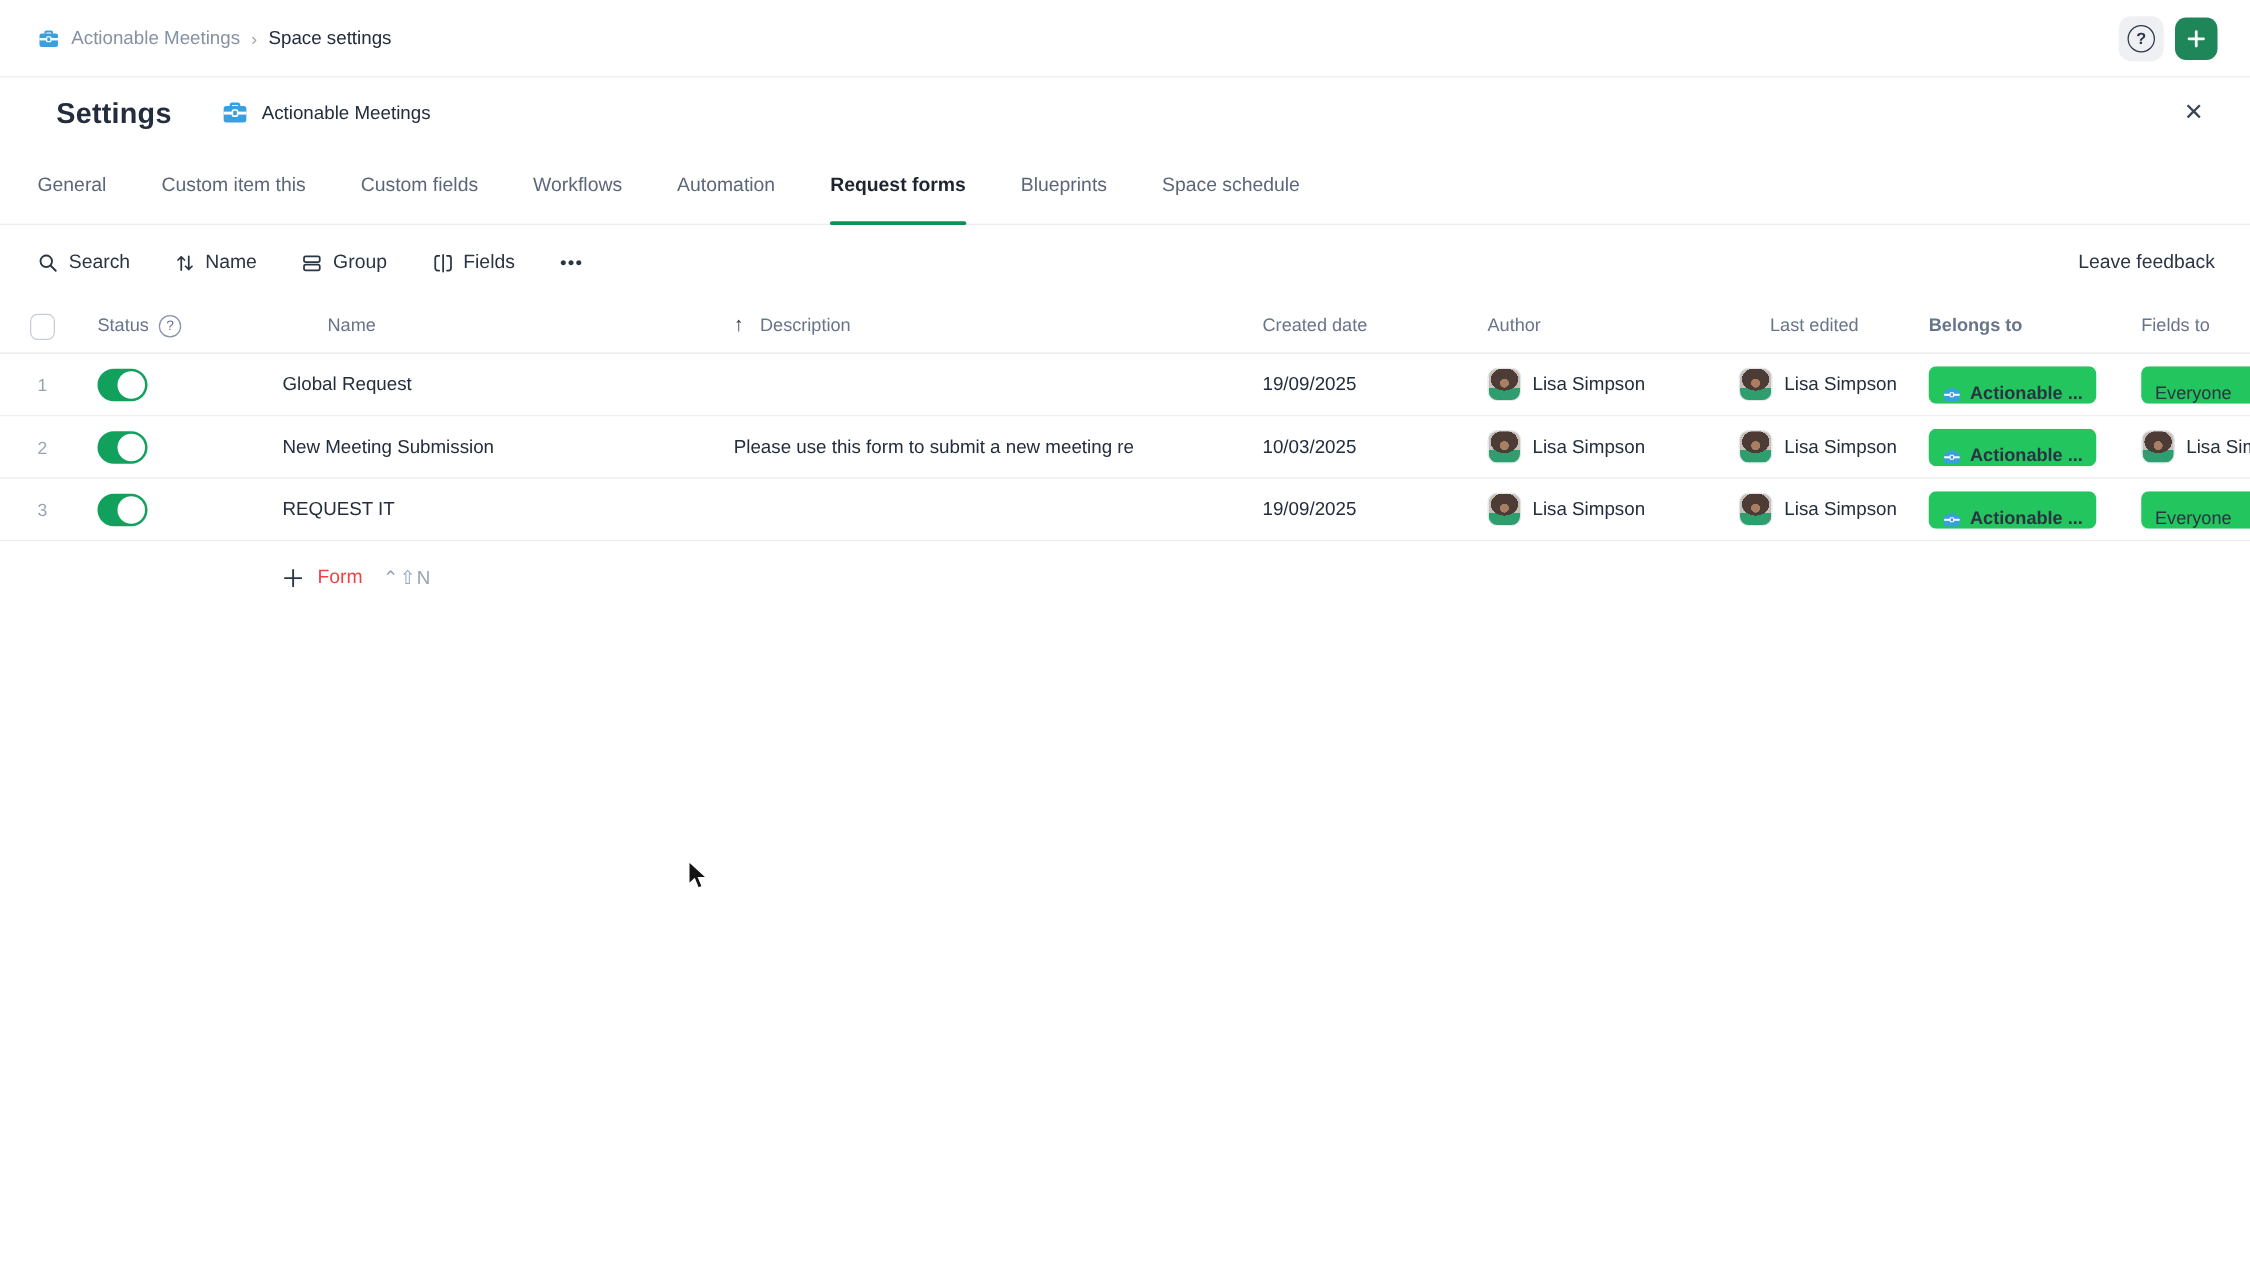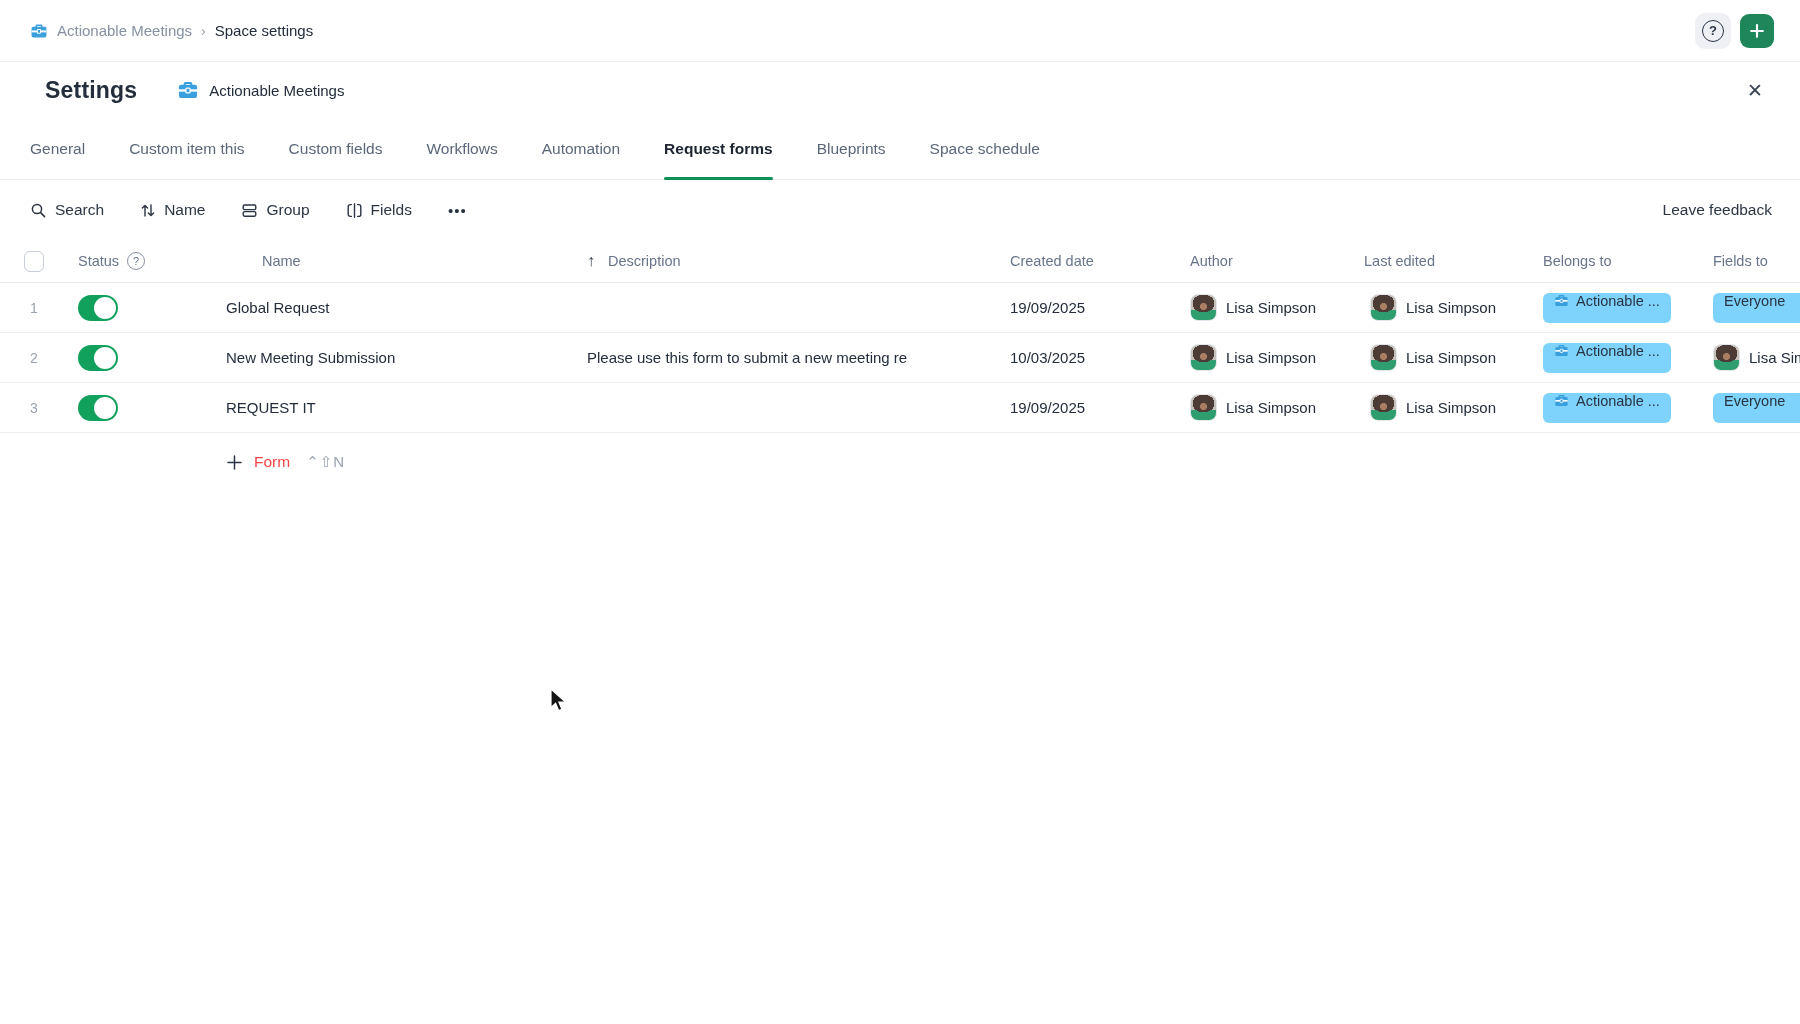--- a/index.html
+++ b/index.html
@@ -51,45 +51,45 @@
     font-size:14.5px; color:#68748a; }
   .trow { height:50px; display:flex; align-items:center; border-bottom:1px solid #eceef1;
     font-size:15px; color:#232d3c; }
   .c-num     { width:68px;  display:flex; justify-content:center; flex:none; }
   .c-status  { width:158px; padding-left:10px; flex:none; display:flex; align-items:center; gap:8px; }
   .c-name    { width:361px; flex:none; display:flex; align-items:center; }
   .thead .c-name { padding-left:36px; }
   .c-desc    { width:403px; flex:none; display:flex; align-items:center; overflow:hidden; white-space:nowrap; }
   .c-created { width:196px; padding-left:20px; flex:none; }
   .c-author  { width:176px; padding-left:4px; flex:none; display:flex; align-items:center; gap:9px; overflow:hidden; }
-  .c-edited  { width:177px; padding-left:8px; flex:none; display:flex; align-items:center; gap:9px; overflow:hidden; }
+  .c-edited  { width:177px; padding-left:8px; flex:none; display:flex; align-items:center; gap:9px; overflow:hidden;justify-content:center; }
   .thead .c-edited { padding-left:2px; }
-  .c-belongs { width:154px; padding-left:4px; flex:none; display:flex; align-items:center; overflow:hidden; }
+  .c-belongs { width:154px; padding-left:4px; flex:none; display:flex; align-items:center; overflow:hidden;font-weight:bold; }
   .c-visible { width:107px; padding-left:20px; flex:none; display:flex; align-items:center; gap:9px; overflow:hidden; }
   .row-num { color:#9aa3b0; font-size:14px; }
   .sort-arrow { color:#39414f; font-size:16px; margin-right:13px; }
 
   .checkbox { width:20px; height:21px; border:1.5px solid #c6cdd8; border-radius:6px;
     background:#fff; cursor:pointer; }
   .q-ring { width:18px; height:18px; border-radius:50%; border:1.4px solid #8a94a6;
     color:#68748a; font-size:11px; display:flex; align-items:center; justify-content:center; cursor:pointer; }
 
   .toggle { width:40px; height:26px; border-radius:13px; background:#12a15c; position:relative; cursor:pointer; }
   .toggle::after { content:""; position:absolute; top:2px; right:2px; width:22px; height:22px;
     border-radius:50%; background:#fff; }
 
   .avatar { width:27px; height:27px; flex:none; border-radius:8px; overflow:hidden;
     background:
       radial-gradient(circle at 50% 46%, #a97e62 0 19%, rgba(0,0,0,0) 20%),
       radial-gradient(ellipse 44% 36% at 50% 34%, #4c3c35 0 99%, rgba(0,0,0,0) 100%),
       linear-gradient(to bottom, #c4c0b9 0 60%, #2f9e6e 61% 100%);
     border:1px solid #e3e6ea; }
 
-  .chip { height:30px; display:flex; align-items:flex-start; gap:7px; padding:0 11px;
-    border-radius:6px; background:#7dd3fc; font-size:14.5px; color:#2a3342;
+  .chip { height:30px; display:flex; align-items:flex-end; gap:7px; padding:0 11px;
+    border-radius:6px; background:#22c55e; font-size:14.5px; color:#2a3342;
     white-space:nowrap; flex:none; cursor:pointer; }
   .chip.wide { min-width:128px; }
 
   .name-text, .cell-text { white-space:nowrap; }
 
   
   .form-row { height:58px; display:flex; align-items:center; padding-left:226px; }
   .form-btn { display:flex; align-items:center; gap:11px; font-size:15.5px; color:#ef4444; cursor:pointer; }
   .shortcut { margin-left:16px; color:#9aa3b0; font-size:15px; letter-spacing:1px; }
 

